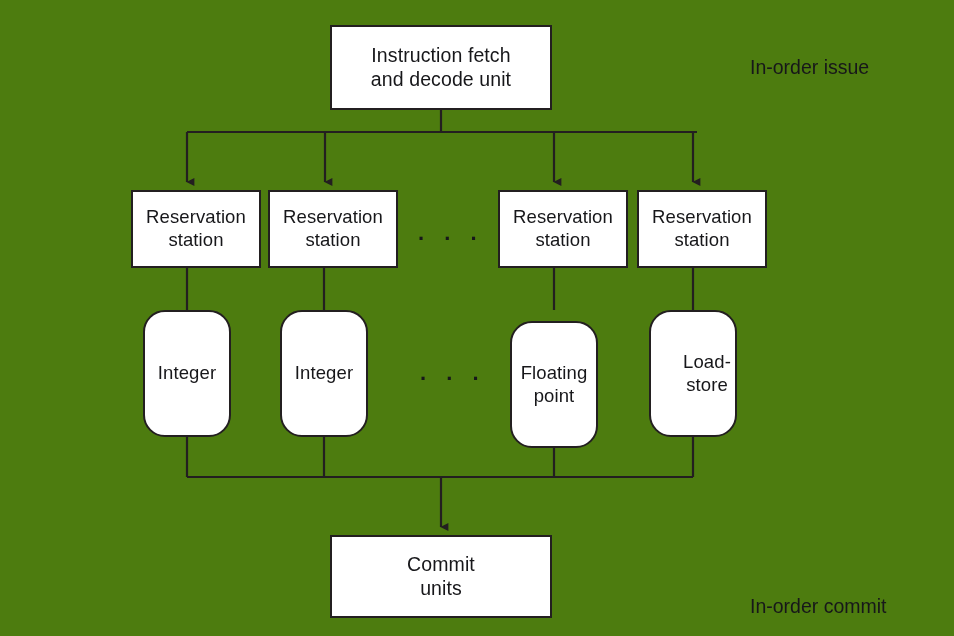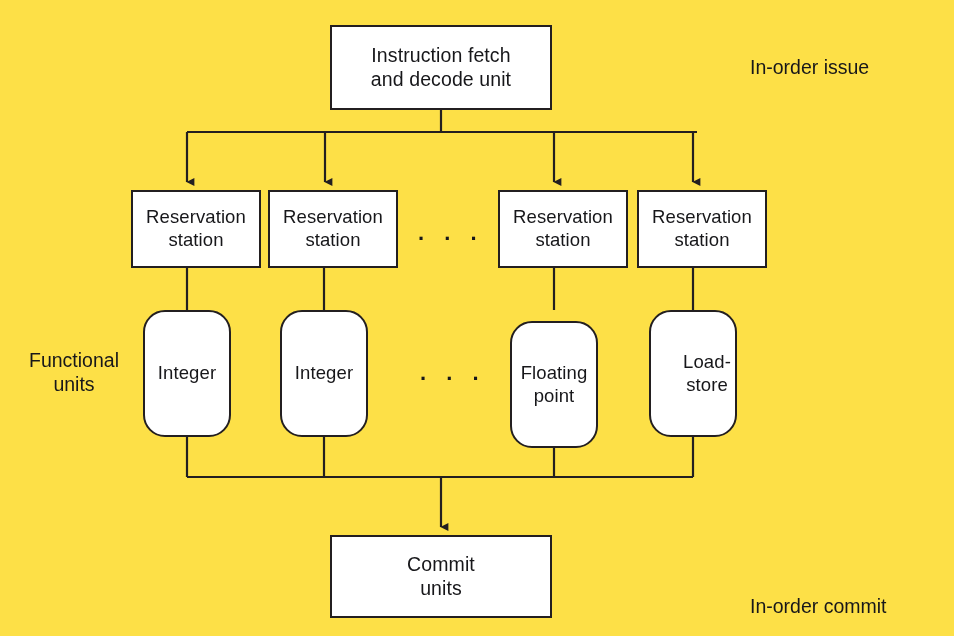--- a/index.html
+++ b/index.html
@@ -8,21 +8,21 @@
     background: #ffffff;
   }
   body {
     font-family: "Liberation Sans", sans-serif;
     color: #1a1a1a;
   }
   #canvas {
     position: relative;
     width: 954px;
     height: 636px;
-    background: #fde047;
+    background: #4d7c0f;
     overflow: hidden;
   }
   svg.wires {
     position: absolute;
     left: 0;
     top: 0;
     width: 954px;
     height: 636px;
     pointer-events: none;
   }
@@ -171,16 +171,14 @@
 
   <div class="dots dots-mid">. . .</div>
 
   <div class="node commit-unit">
     <span class="lbl">Commit
 units</span>
   </div>
 
   <div class="side-label lbl-inorder-issue">In-order issue</div>
   <div class="side-label lbl-inorder-commit">In-order commit</div>
-  <div class="side-label lbl-functional-units">Functional
-units</div>
 
 </div>
 
 </body></html>

